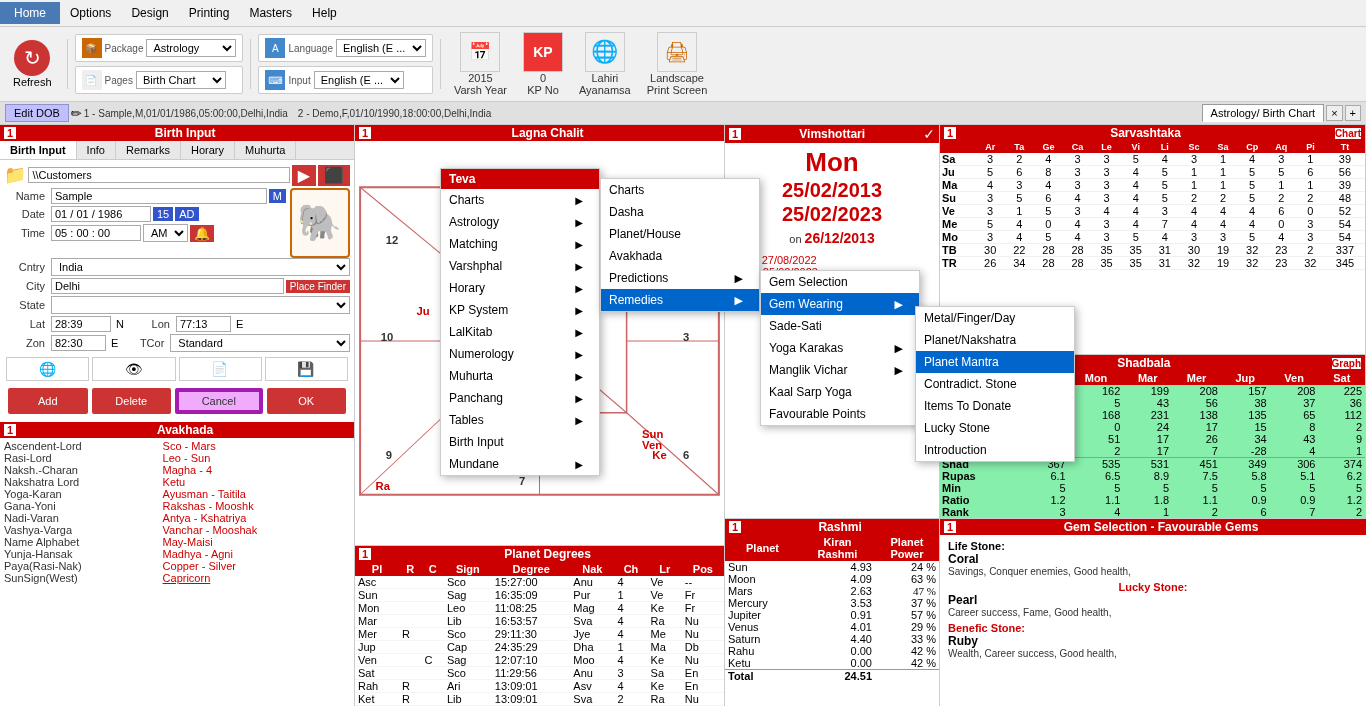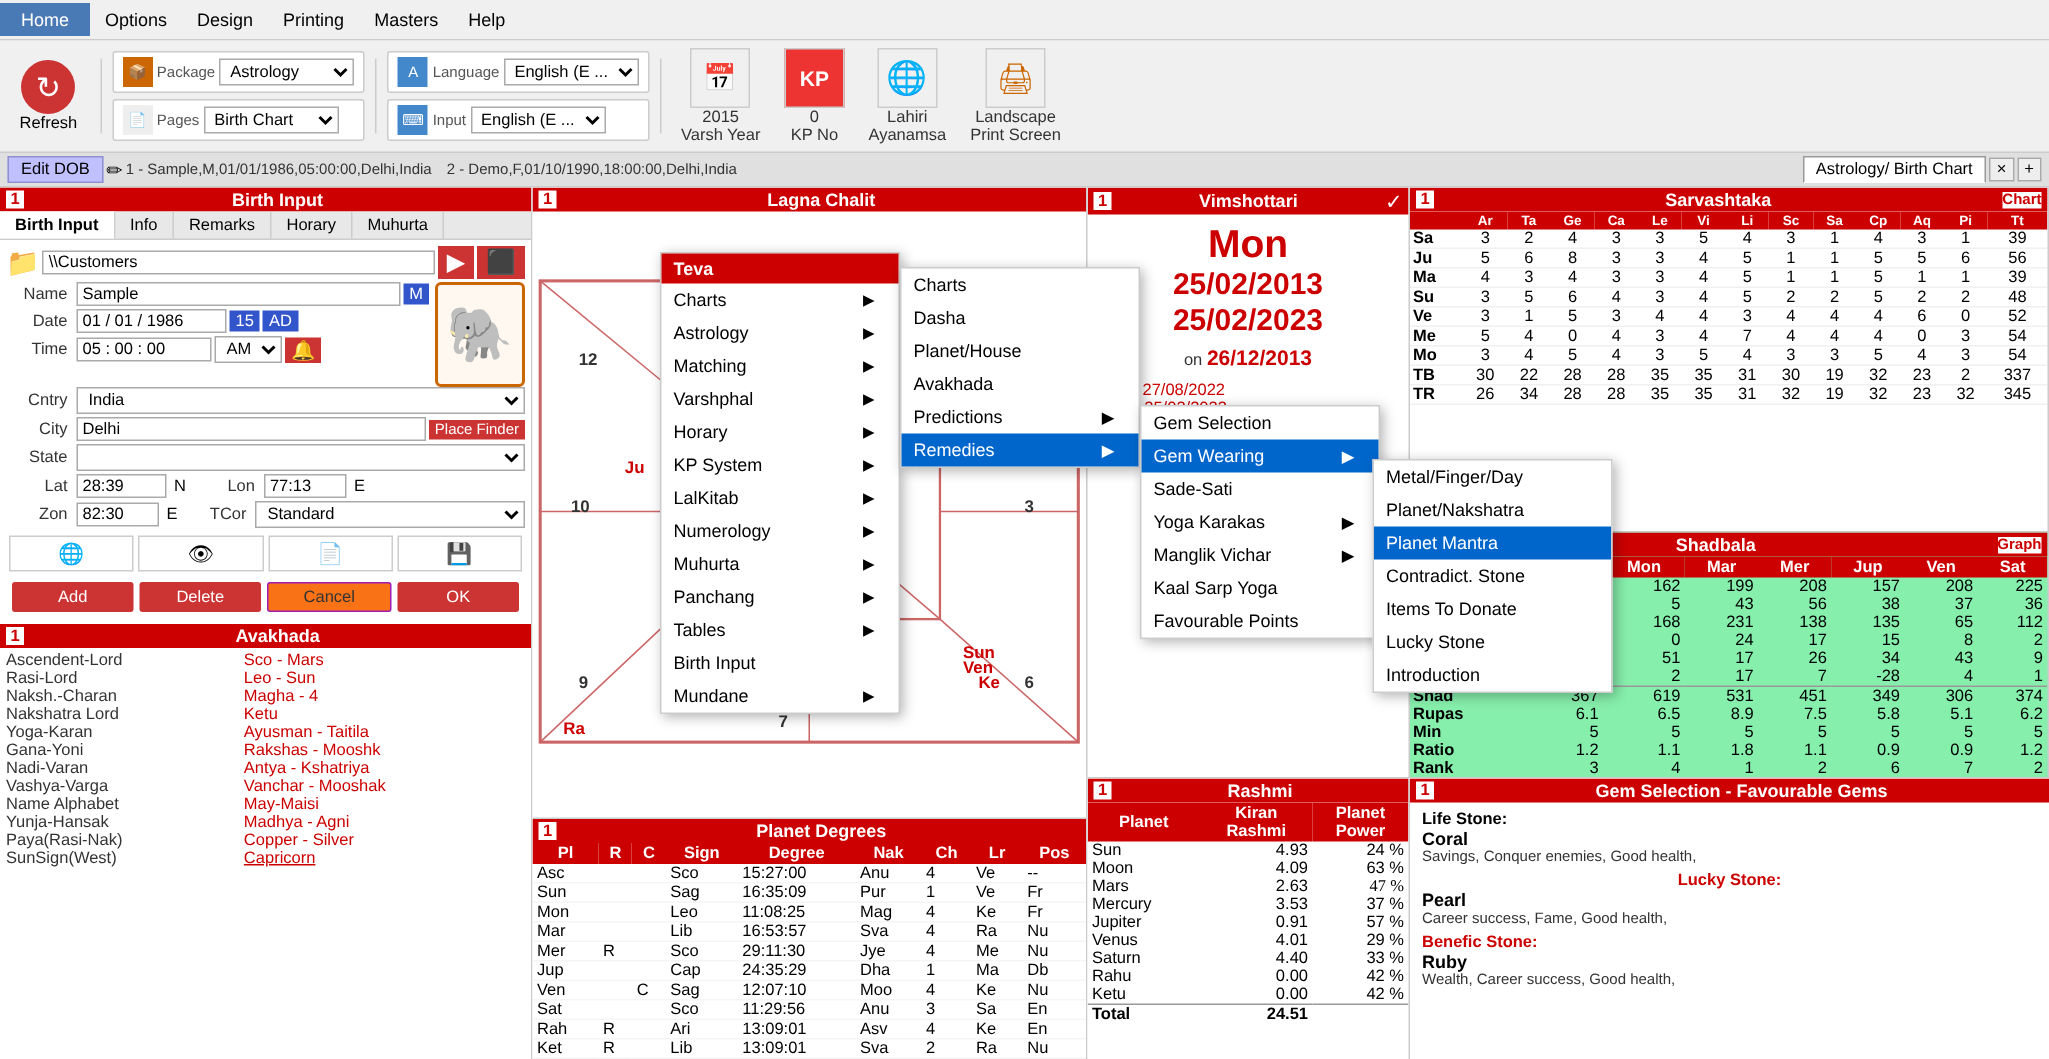--- a/index.html
+++ b/index.html
@@ -33,21 +33,21 @@
     .form-row { display: flex; align-items: center; margin-bottom: 2px; gap: 2px; }
     .form-label { width: 45px; text-align: right; padding-right: 4px; font-size: 11px; color: #333; }
     .form-input { border: 1px solid #aaa; padding: 1px 3px; font-size: 11px; background: white; }
     .form-input-wide { flex: 1; }
     .form-btn-red { background: #cc3333; color: white; border: none; padding: 1px 4px; cursor: pointer; font-size: 11px; }
     .form-btn-blue { background: #3355cc; color: white; border: none; padding: 1px 4px; cursor: pointer; font-size: 11px; }
 
     
     .form-bottom-btns { display: flex; gap: 4px; padding: 4px; justify-content: flex-start; }
     .form-bottom-btn { flex: 1; padding: 3px; background: #cc3333; color: white; border: none; cursor: pointer; font-size: 11px; border-radius: 2px; }
-    .form-bottom-btn.white { background: #f97316; color: #333; border: 1px solid #a21caf; }
+    .form-bottom-btn.white { background: #f0abfc; color: #333; border: 4px solid #a21caf; }
 
     
     .sarv-table { width: 100%; font-size: 9px; border-collapse: collapse; }
     .sarv-table th { background: #cc0000; color: white; padding: 1px 2px; text-align: center; font-size: 9px; }
     .sarv-table td { padding: 0 2px; text-align: center; border-bottom: 1px solid #f0f0f0; }
     .context-menu { position: absolute; background: white; border: 1px solid #ccc; box-shadow: 2px 2px 8px rgba(0,0,0,0.3); z-index: 1001; min-width: 160px; }
     .context-menu-item { padding: 4px 16px 4px 8px; cursor: pointer; font-size: 12px; display: flex; align-items: center; justify-content: space-between; white-space: nowrap; }
     .context-menu-item .arrow { font-size: 10px; }
     .sub-menu { position: absolute; background: white; border: 1px solid #ccc; box-shadow: 2px 2px 8px rgba(0,0,0,0.3); z-index: 1002; min-width: 160px; }
     .sub-menu-item { padding: 4px 16px 4px 8px; cursor: pointer; font-size: 12px; display: flex; align-items: center; justify-content: space-between; white-space: nowrap; }
@@ -790,21 +790,21 @@
                       <td style="text-align:right;padding:0 3px;">2</td>
                       <td style="text-align:right;padding:0 3px;">17</td>
                       <td style="text-align:right;padding:0 3px;">7</td>
                       <td style="text-align:right;padding:0 3px;">-28</td>
                       <td style="text-align:right;padding:0 3px;">4</td>
                       <td style="text-align:right;padding:0 3px;">1</td>
                     </tr>
                   <tr style="border-top:1px solid #999;">
                       <td style="font-weight:bold;text-align:left;padding:0 2px;">Shad</td>
                       <td style="text-align:right;padding:0 3px;">367</td>
-                      <td style="text-align:right;padding:0 3px;">619</td>
+                      <td style="text-align:right;padding:0 3px;">535</td>
                       <td style="text-align:right;padding:0 3px;">531</td>
                       <td style="text-align:right;padding:0 3px;">451</td>
                       <td style="text-align:right;padding:0 3px;">349</td>
                       <td style="text-align:right;padding:0 3px;">306</td>
                       <td style="text-align:right;padding:0 3px;">374</td>
                     </tr>
                   <tr>
                       <td style="font-weight:bold;text-align:left;padding:0 2px;">Rupas</td>
                       <td style="text-align:right;padding:0 3px;">6.1</td>
                       <td style="text-align:right;padding:0 3px;">6.5</td>

